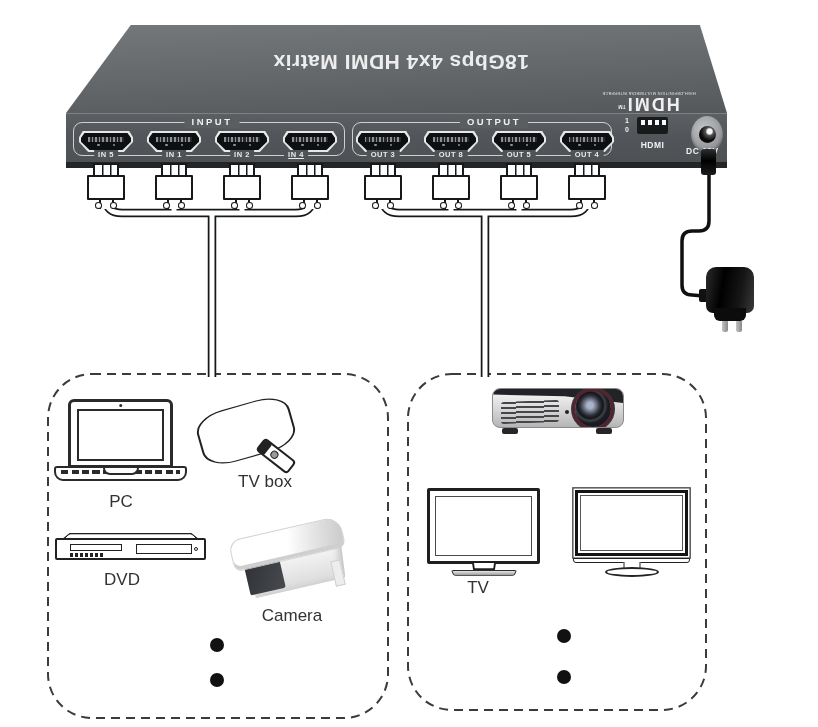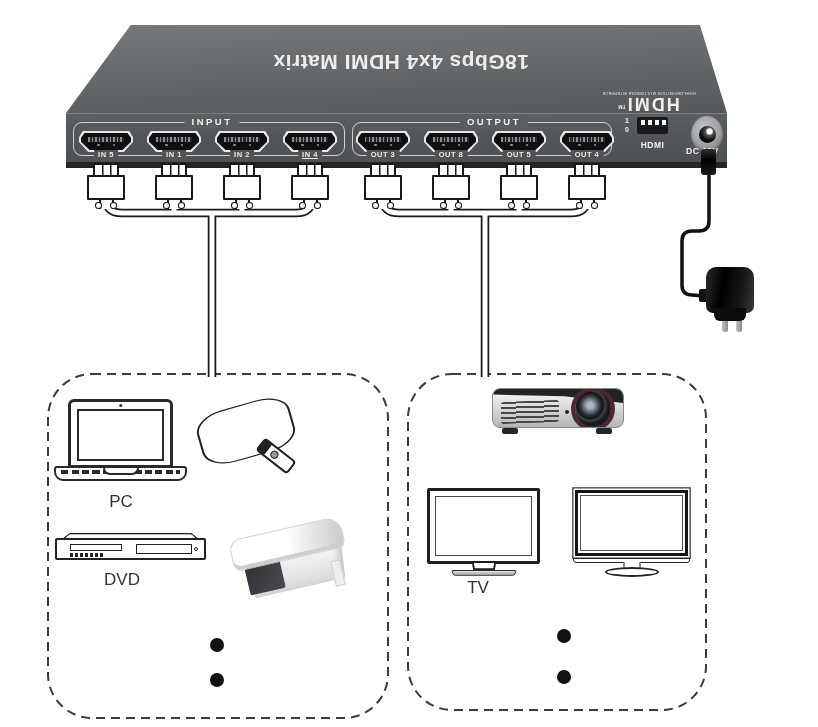--- a/index.html
+++ b/index.html
@@ -40,21 +40,21 @@
     clip-path: polygon(7% 0, 93% 0, 100% 30%, 100% 52%, 83% 100%, 17% 100%, 0 52%, 0 30%); }
   .port-pins { position: absolute; left: 7px; right: 7px; top: 4px; height: 5px;
     background: repeating-linear-gradient(90deg, #8d9093 0 1.5px, #26272a 1.5px 3.6px); }
   .port-dot { position: absolute; bottom: 4px; width: 2.5px; height: 2.5px; background: #909294; border-radius: 50%; }
   .pd-l { left: 16px; } .pd-r { right: 16px; }
   .pos-in1 { left: 79px; } .pos-in2 { left: 147px; } .pos-in3 { left: 215px; } .pos-in4 { left: 283px; }
   .pos-o1 { left: 356px; } .pos-o2 { left: 424px; } .pos-o3 { left: 492px; } .pos-o4 { left: 560px; }
 
   .port-label { position: absolute; top: 150px; transform: translateX(-50%); background: #505356;
     padding: 0 4px; font-size: 7.5px; font-weight: bold; color: #e9eaeb; letter-spacing: .5px; line-height: 10px; }
-  .plc-in1 { left: 106px; } .plc-in2 { left: 174px; } .plc-in3 { left: 242px; } .plc-in4 { left: 310px; text-decoration: underline; }
+  .plc-in1 { left: 106px; } .plc-in2 { left: 174px; } .plc-in3 { left: 242px; } .plc-in4 { left: 296px; text-decoration: underline; }
   .plc-o1 { left: 383px; } .plc-o2 { left: 451px; } .plc-o3 { left: 519px; } .plc-o4 { left: 587px; }
 
   
   .edid-onoff { position: absolute; left: 622px; top: 117px; width: 10px; font-size: 7px; font-weight: bold;
     color: #f0f0f0; line-height: 8.5px; text-align: center; }
   .dip { position: absolute; left: 637px; top: 117px; width: 31px; height: 17px; background: #191a1c; border-radius: 2px; }
   .dip-toggles { position: absolute; left: 3.5px; top: 2.5px; display: flex; gap: 2.5px; }
   .tog { width: 4.5px; height: 5px; background: #fafafa; }
   .edid-label { position: absolute; left: 637px; top: 140px; width: 31px; text-align: center;
     font-size: 8.5px; font-weight: bold; color: #f0f0f1; letter-spacing: .5px; }
@@ -388,36 +388,38 @@
     <div class="pc-keys"></div>
     <div class="pc-notch"></div>
   </div>
   <div class="cap" style="left:71px; top:492px; width:100px;">PC</div>
 
   <div class="tvbox-body"></div>
   <div class="remote">
     <div class="remote-cap"></div>
     <div class="remote-btn"></div>
   </div>
+  <div class="cap" style="left:205px; top:472px; width:120px;">TV box</div>
 
   <div class="dvd-top"></div>
   <div class="dvd-body">
     <div class="dvd-tray"></div>
     <div class="dvd-dots"></div>
     <div class="dvd-disp"></div>
     <div class="dvd-btn"></div>
   </div>
   <div class="cap" style="left:72px; top:570px; width:100px;">DVD</div>
 
   <div class="camera">
     <div class="cam-body"></div>
     <div class="cam-rear"></div>
     <div class="cam-front"></div>
     <div class="cam-hood"></div>
   </div>
+  <div class="cap" style="left:232px; top:606px; width:120px;">Camera</div>
 
   <div class="dot" style="left:210px; top:638px;"></div>
   <div class="dot" style="left:210px; top:673px;"></div>
 
   <div class="projector">
     <div class="proj-foot pf-l"></div>
     <div class="proj-foot pf-r"></div>
     <div class="proj-body">
       <div class="proj-band"></div>
       <div class="proj-grille"></div>

